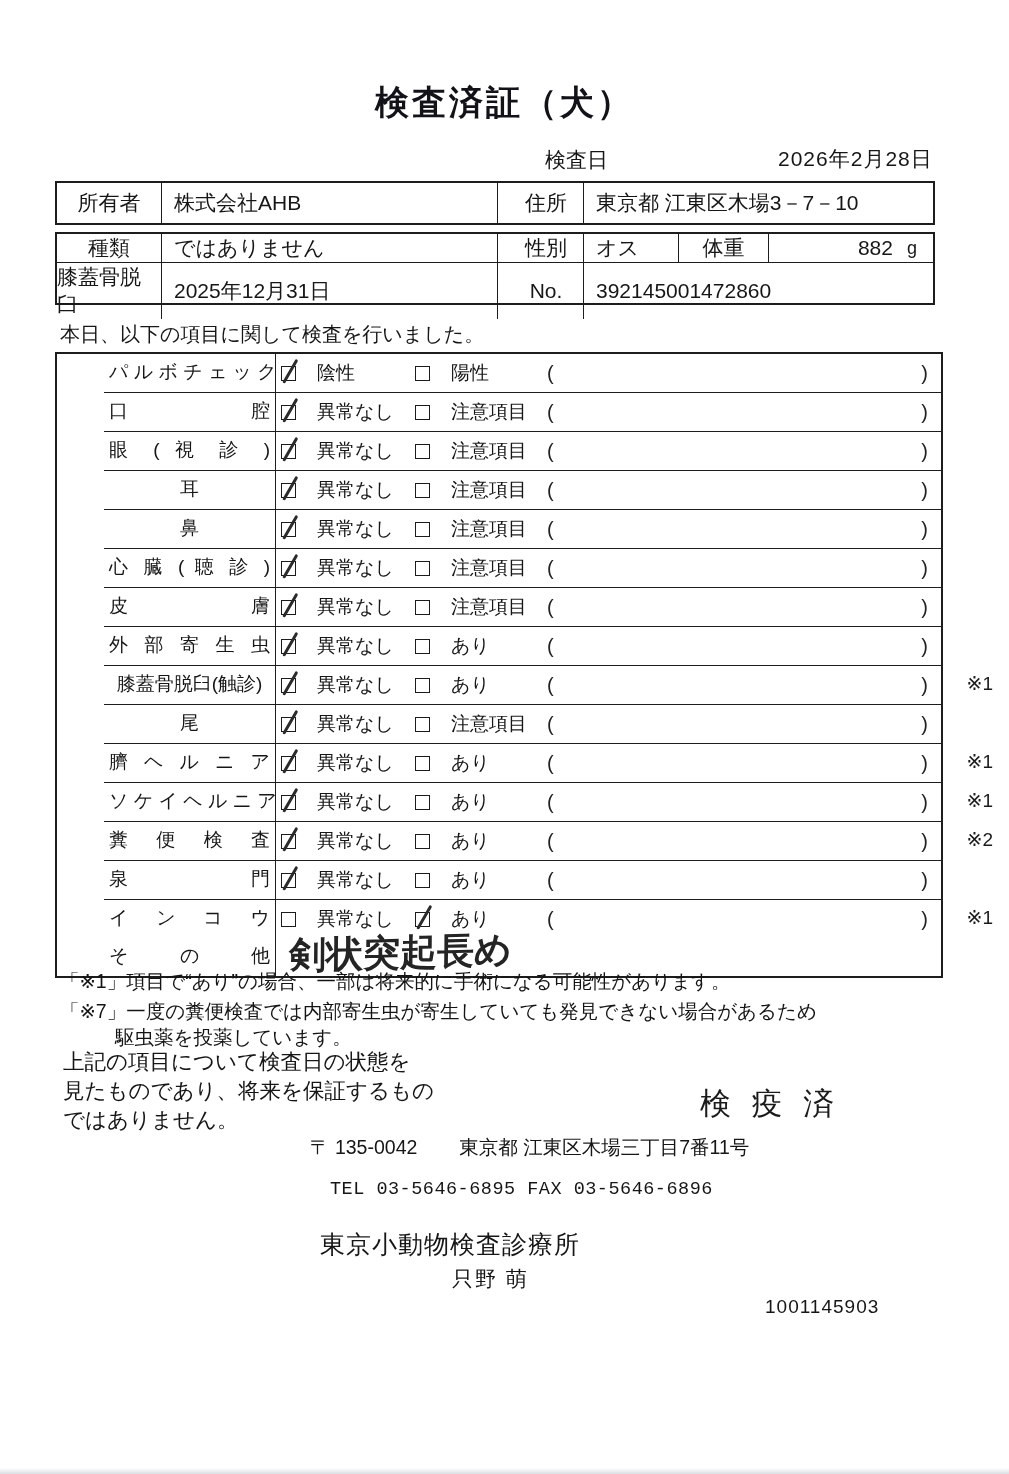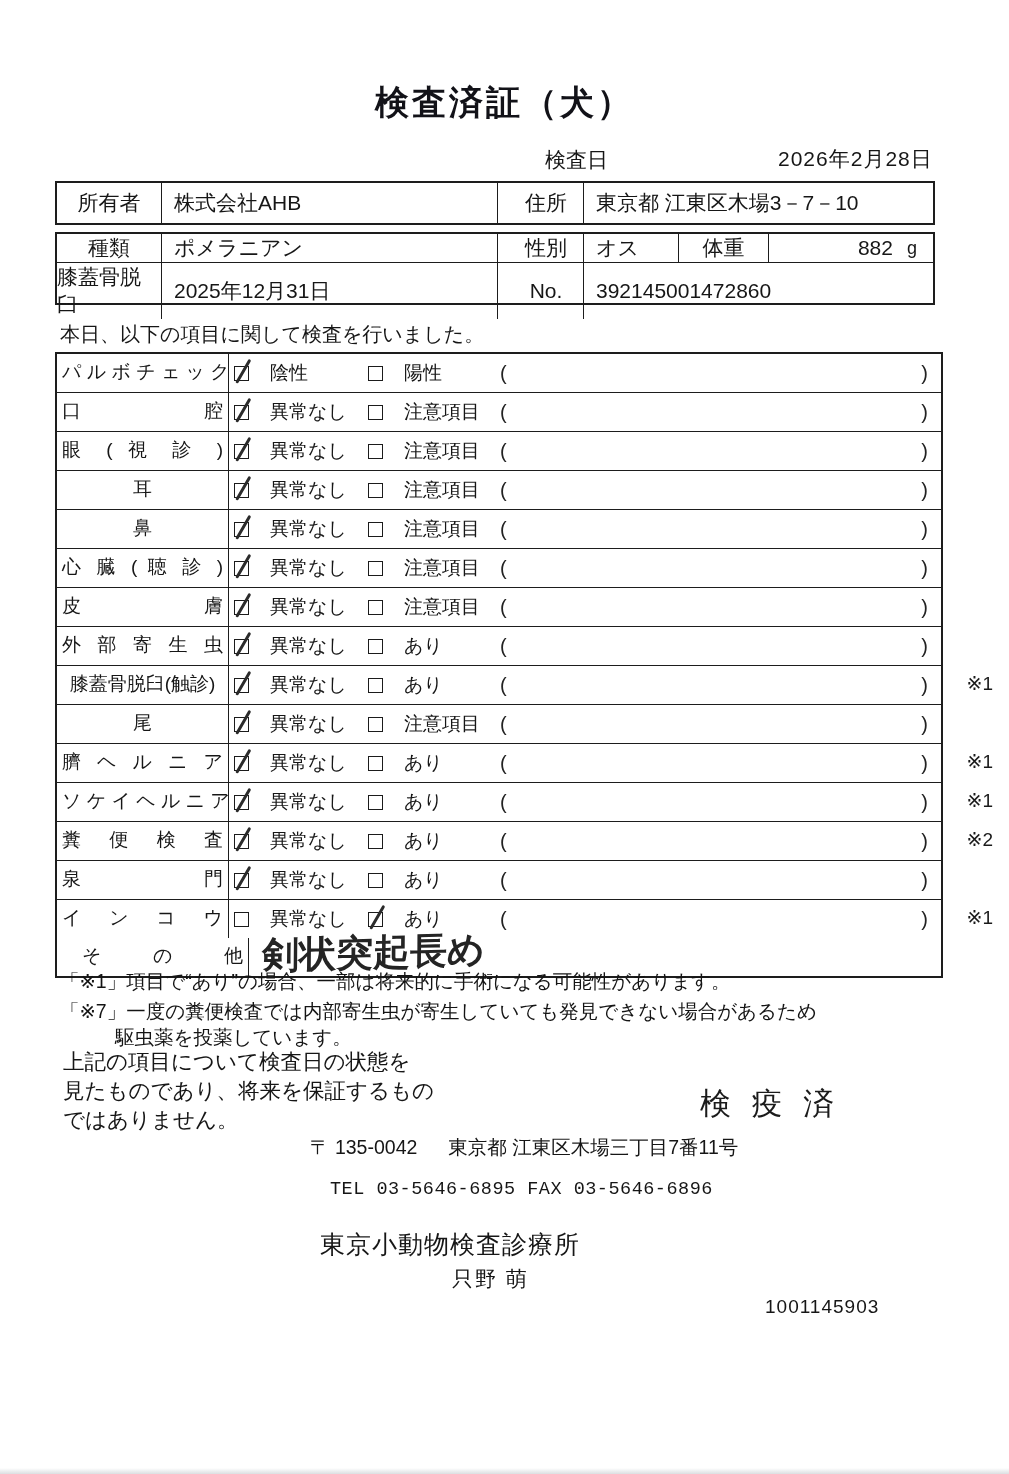--- a/index.html
+++ b/index.html
@@ -44,20 +44,21 @@
   .weight-unit { font-size: 18px; }
 
   .intro-line { left: 60px; top: 321px; font-size: 20px; }
 
   
   .cl-table {
     left: 55px; top: 352px; width: 888px;
     border: 2px solid #1d1d1d;
     box-sizing: border-box;
     background: #fff;
+    padding-left: 47px;
   }
   .cl-row { display: flex; height: 38px; position: relative; align-items: stretch; }
   .cl-row + .cl-row { border-top: 1.6px solid #1d1d1d; justify-content: space-between; }
   .cl-label {
     width: 172px; box-sizing: border-box; flex: none;
     border-right: 1.6px solid #1d1d1d;
     padding: 0 5px;
     font-size: 19px;
     display: block;
     line-height: 36px;
@@ -92,37 +93,37 @@
     font-size: 19px; color: #1a1a1a; white-space: nowrap;
   }
   .other-value {
     font-size: 37px; font-weight: 700;
     color: #242424;
     margin-left: 8px; margin-top: -8px;
     transform: rotate(-1.5deg) skewX(-2deg);
     white-space: nowrap;
     font-family: "Liberation Sans", "DejaVu Sans", sans-serif;
   }
-  .cl-row.other { overflow: visible; margin-left: 20px; }
+  .cl-row.other { overflow: visible; }
 
   
   .fn { font-size: 19.5px; color: #141414; }
   .fn1 { left: 60px; top: 968px; }
   .fn2 { left: 60px; top: 998px; }
   .fn3 { left: 115px; top: 1024px; }
 
   .disclaimer { left: 63px; top: 1048px; font-size: 21.5px; line-height: 29px; font-weight: 500; }
 
   .stamp {
     left: 700px; top: 1083px;
     font-size: 31px; font-weight: 500;
     letter-spacing: 6px; color: #1b1b1b;
   }
 
-  .postal-line { left: 310px; top: 1134px; font-size: 19.5px; display: flex; gap: 31px; }
+  .postal-line { left: 310px; top: 1134px; font-size: 19.5px; display: flex; gap: 42px; }
   .tel-line { left: 330px; top: 1179px; font-size: 18.5px; font-family: "Liberation Mono", "DejaVu Sans Mono", monospace; letter-spacing: 0.5px; }
   .clinic-name { left: 320px; top: 1228px; font-size: 25px; letter-spacing: 1px; }
   .vet-name { left: 452px; top: 1265px; font-size: 21px; letter-spacing: 2px; }
   .serial { left: 765px; top: 1296px; font-size: 19px; letter-spacing: 1px; }
 
   .edge-shade {
     left: 0; right: 0; bottom: 0; height: 6px;
     background: linear-gradient(to bottom, rgba(255,255,255,0), rgba(190,196,200,0.55));
   }
 </style>
@@ -141,21 +142,21 @@
       <div class="hcell lbl w-owner-lbl">所有者</div>
       <div class="hcell val w-owner-val">株式会社AHB</div>
       <div class="hcell lbl w-addr-lbl">住所</div>
       <div class="hcell val w-addr-val">東京都 江東区木場3－7－10</div>
     </div>
   </div>
 
   <div class="abs htable" style="left:55px; top:232px; width:880px; height:73px;">
     <div class="hrow">
       <div class="hcell lbl w-owner-lbl">種類</div>
-      <div class="hcell val w-owner-val">ポメラニアン</div>
+      <div class="hcell val w-owner-val">ではありません</div>
       <div class="hcell lbl w-addr-lbl">性別</div>
       <div class="hcell val w-sex-val">オス</div>
       <div class="hcell lbl w-weight-lbl">体重</div>
       <div class="hcell w-weight-val">
         <span>882</span>
         <span class="weight-unit">g</span>
       </div>
     </div>
     <div class="hrow">
       <div class="hcell lbl w-owner-lbl">膝蓋骨脱臼</div>

